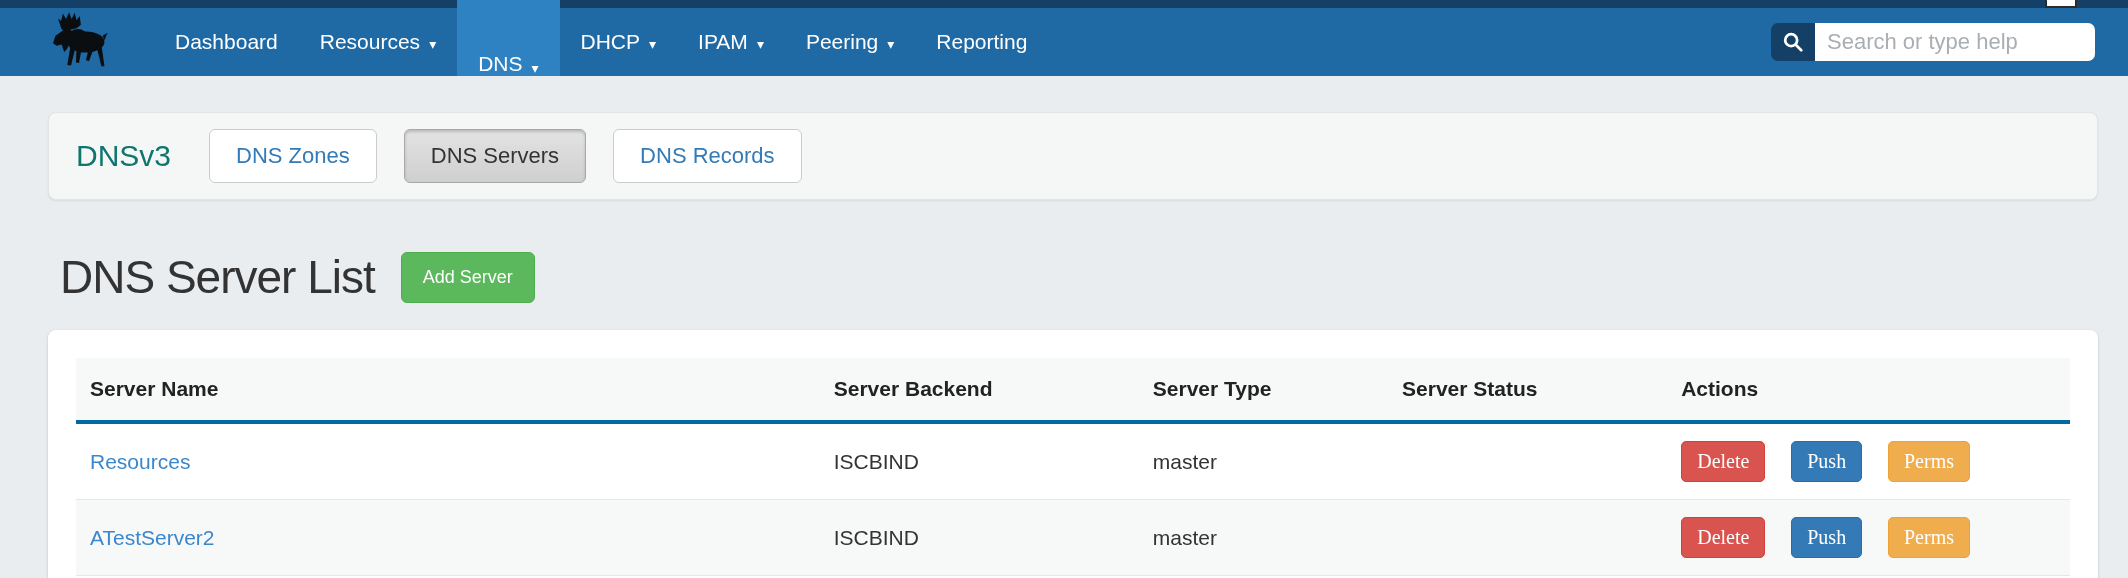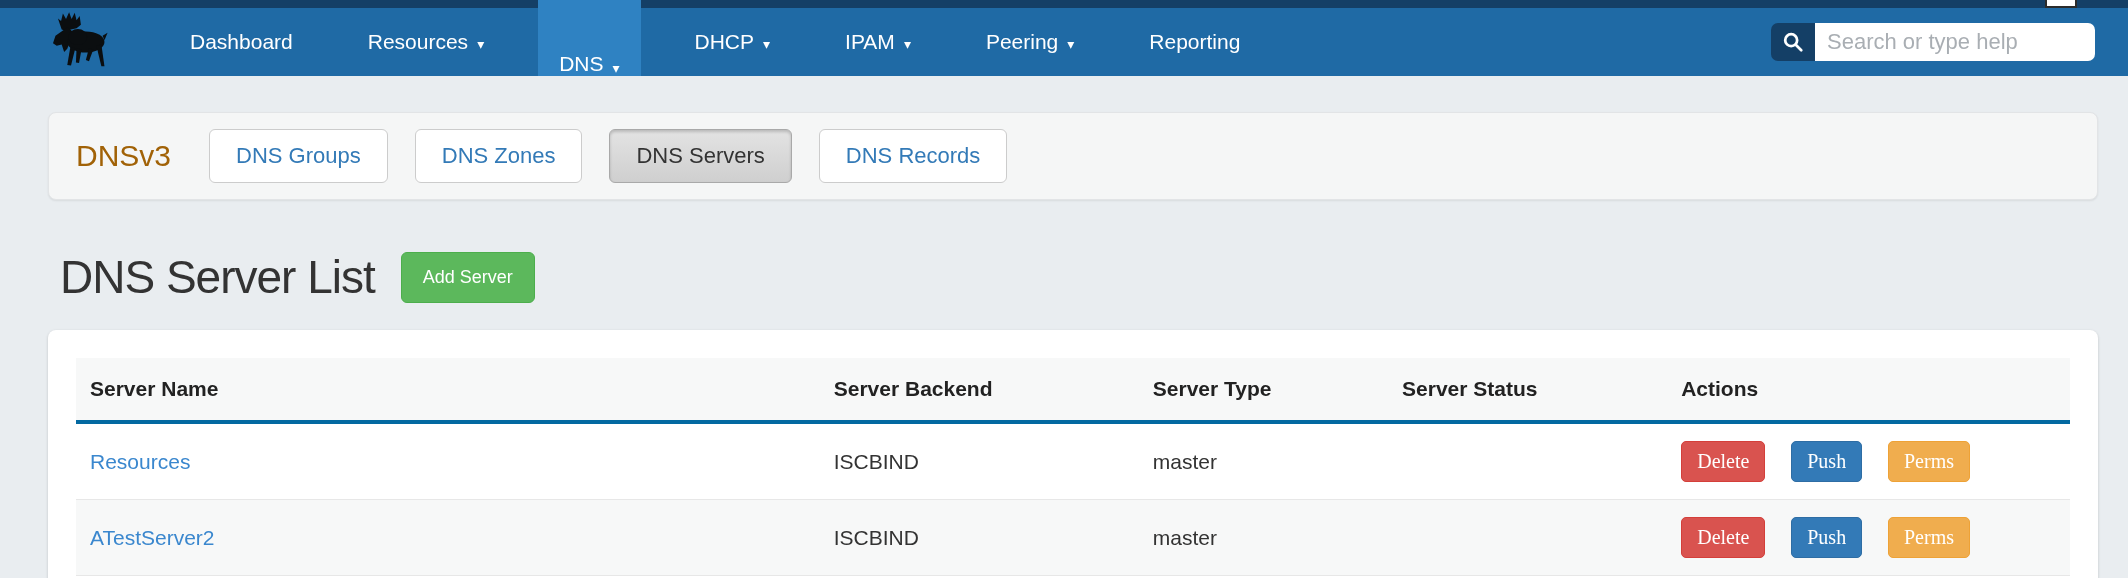--- a/index.html
+++ b/index.html
@@ -16,21 +16,21 @@
     position:absolute; left:2045px; top:0; width:32px; height:8px;
     background:#ffffff; border:2px solid #2b2b2b; border-top:none;
   }
 
   
   .navbar {
     height:68px; background:#1f6aa5; display:flex; align-items:center;
     padding:0 33px 0 44px; position:relative;
   }
   .brand { margin-right:30px; display:flex; align-items:center; height:68px; }
-  .nav-list { list-style:none; display:flex; margin:15px; padding:0; height:68px;gap:33px; }
+  .nav-list { list-style:none; display:flex; margin:0; padding:0; height:68px; }
   .nav-item {
     display:flex; align-items:center; gap:9px; padding:0 21px;
     color:#ffffff; font-size:21px; cursor:pointer; white-space:nowrap;
   }
   .nav-item.active { background:#2f82c2; box-shadow:0 -8px 0 #2f82c2;align-items:flex-end; }
   .caret { font-size:14px; margin-top:4px; }
 
   .search-group {
     margin-left:auto; display:flex; align-items:stretch; height:38px;
     border-radius:7px; overflow:hidden;
@@ -48,21 +48,21 @@
 
   
   .page { padding:0 30px 0 48px; }
 
   .subnav {
     margin-top:36px; height:88px; background:#f5f6f6;
     border:1px solid #e2e4e6; border-radius:8px;
     box-shadow:0 1px 2px rgba(0,0,0,.08);
     display:flex; align-items:center; padding:0 27px;
   }
-  .subnav-title { font-size:30px; color:#a16207; margin-right:38px; }
+  .subnav-title { font-size:30px; color:#0f766e; margin-right:38px; }
   .subnav-btn {
     font-size:22px; padding:13px 26px; border-radius:6px; margin-right:27px;
     border:1px solid #cccccc; background:#ffffff; color:#337ab7;
     cursor:pointer; font-family:"Liberation Sans", sans-serif;
   }
   .subnav-btn.active {
     background:linear-gradient(#e3e3e3,#cfcfcf);
     border-color:#a9a9a9; color:#333333;
     box-shadow:inset 0 2px 3px rgba(0,0,0,.18);
   }
@@ -164,21 +164,20 @@
       </svg>
     </span>
     <input class="search-input" type="text" placeholder="Search or type help" style="">
   </div>
 </nav>
 
 <div class="page">
 
   <div class="subnav">
     <span class="subnav-title">DNSv3</span>
-    <button class="subnav-btn">DNS Groups</button>
     <button class="subnav-btn">DNS Zones</button>
     <button class="subnav-btn active">DNS Servers</button>
     <button class="subnav-btn">DNS Records</button>
   </div>
 
   <div class="page-header">
     <h1 class="page-title">DNS Server List</h1>
     <button class="btn-add">Add Server</button>
   </div>
 

